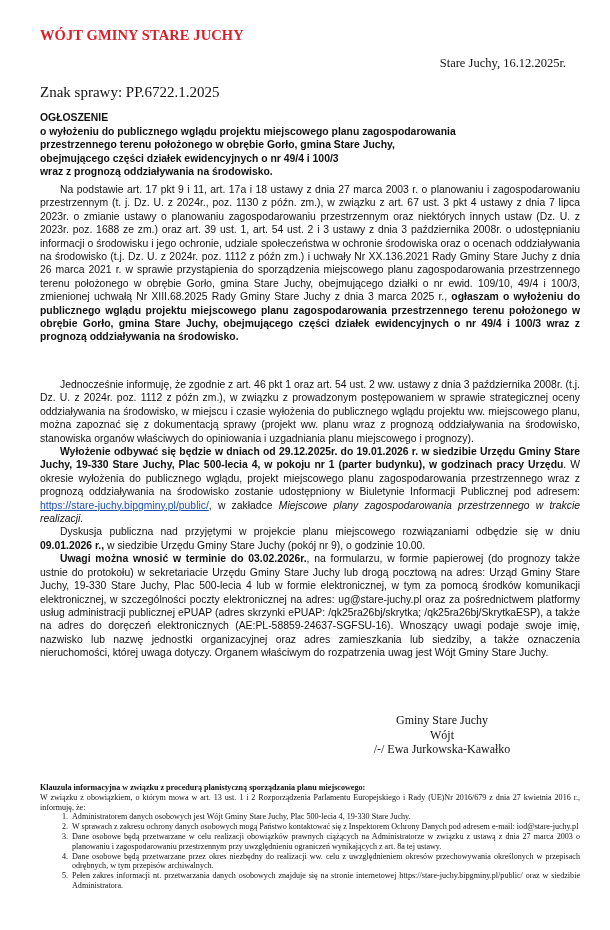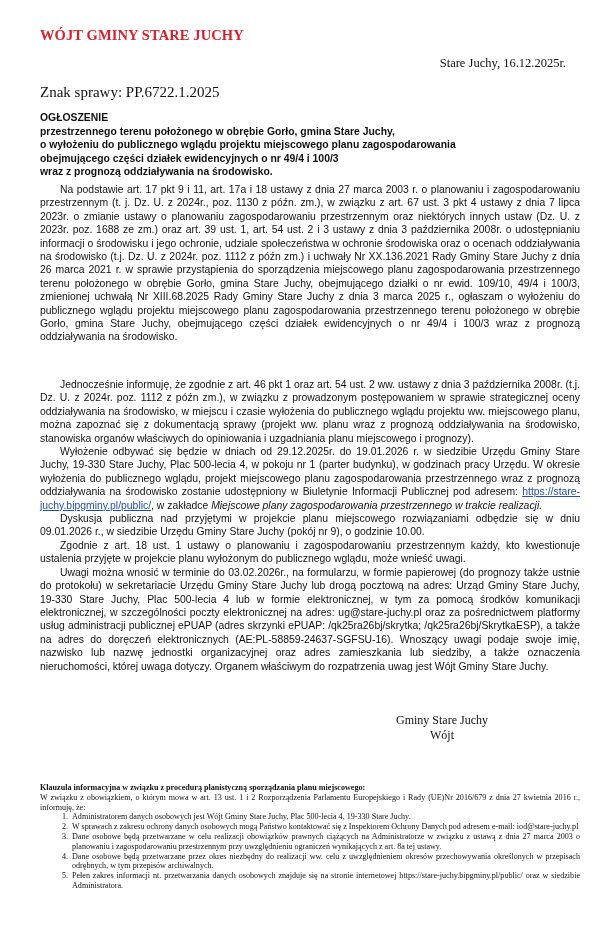--- a/index.html
+++ b/index.html
@@ -6,61 +6,61 @@
   body { width: 610px; height: 930px; overflow: hidden; position: relative; color: #111; }
   .page { position: absolute; left: 0; top: 0; width: 610px; height: 724px; }
   .serif { font-family: "Liberation Serif", "DejaVu Serif", serif; }
   .sans { font-family: "Liberation Sans", "DejaVu Sans", sans-serif; }
   .org { position: absolute; left: 40px; top: 27px; color: #d8202a; font-size: 14.5px; font-weight: bold; letter-spacing: 0.1px; }
   .date { position: absolute; right: 44px; top: 56px; font-size: 12.5px; }
   .ref { position: absolute; left: 40px; top: 84px; font-size: 15px; }
   .title-block { position: absolute; left: 40px; width: 540px; top: 111px; text-align: left; font-size: 10.4px; line-height: 13.6px; font-weight: bold; }
   .body { position: absolute; left: 40px; width: 540px; font-size: 10.4px; line-height: 13.4px; text-align: justify; }
   .body p { margin: 0; text-indent: 20px; }
-  .b { font-weight: normal; }
+  .b { font-weight: bold; }
   .i { font-style: italic; }
   .link { color: #1f4fb4; text-decoration: underline; }
   .sig { position: absolute; left: 352px; width: 180px; top: 713px; text-align: center; font-size: 12px; line-height: 14.5px; }
   .clause { position: absolute; left: 40px; width: 540px; top: 783px; font-size: 8.1px; line-height: 9.8px; text-align: justify; }
   .clause .head { font-weight: bold; }
   .clause ol { margin: 0; padding-left: 10px; }
   .clause li { padding-left: 2px; margin-left: 20px; }
 </style>
 </head>
 <body>
 
 <div class="page">
 
   <div class="org serif">WÓJT GMINY STARE JUCHY</div>
   <div class="date serif">Stare Juchy, 16.12.2025r.</div>
   <div class="ref serif">Znak sprawy: PP.6722.1.2025</div>
 
   <div class="title-block sans">
     <div>OGŁOSZENIE</div>
+    <div>o wyłożeniu do publicznego wglądu projektu miejscowego planu zagospodarowania</div>
     <div>przestrzennego terenu położonego w obrębie Gorło, gmina Stare Juchy,</div>
-    <div>o wyłożeniu do publicznego wglądu projektu miejscowego planu zagospodarowania</div>
     <div>obejmującego części działek ewidencyjnych o nr 49/4 i 100/3</div>
     <div>wraz z prognozą oddziaływania na środowisko.</div>
   </div>
 
   <div class="body sans" style="top:183px;">
     <p><span>Na podstawie art. 17 pkt 9 i 11, art. 17a i 18 ustawy z dnia 27 marca 2003 r. o planowaniu i zagospodarowaniu przestrzennym (t. j. Dz. U. z 2024r., poz. 1130 z późn. zm.), w związku z art. 67 ust. 3 pkt 4 ustawy z dnia 7 lipca 2023r. o zmianie ustawy o planowaniu  zagospodarowaniu przestrzennym oraz niektórych innych ustaw (Dz. U. z 2023r. poz. 1688 ze zm.) oraz art. 39 ust. 1, art. 54 ust. 2 i 3 ustawy z dnia 3 października 2008r. o udostępnianiu informacji o środowisku i jego ochronie, udziale społeczeństwa w ochronie środowiska oraz o ocenach oddziaływania na środowisko (t.j. Dz. U. z 2024r. poz. 1112 z późn zm.) i uchwały Nr XX.136.2021 Rady Gminy Stare Juchy z dnia 26 marca 2021 r. w sprawie przystąpienia do sporządzenia miejscowego planu zagospodarowania przestrzennego terenu położonego w obrębie Gorło, gmina Stare Juchy, obejmującego działki o nr ewid. 109/10, 49/4 i 100/3, zmienionej uchwałą Nr XIII.68.2025 Rady Gminy Stare Juchy z dnia 3 marca 2025 r., </span><span class="b">ogłaszam o wyłożeniu do publicznego wglądu projektu miejscowego planu zagospodarowania przestrzennego terenu położonego w obrębie Gorło, gmina Stare Juchy, obejmującego części działek ewidencyjnych o nr 49/4 i 100/3 wraz z prognozą oddziaływania na środowisko.</span></p>
   </div>
 
   <div class="body sans" style="top:378px;">
     <p>Jednocześnie informuję, że zgodnie z art. 46 pkt 1 oraz art. 54 ust. 2 ww. ustawy z dnia 3 października 2008r. (t.j. Dz. U. z 2024r. poz. 1112 z późn zm.), w związku z prowadzonym postępowaniem w sprawie strategicznej oceny oddziaływania na środowisko, w miejscu i czasie wyłożenia do publicznego wglądu projektu ww. miejscowego planu, można zapoznać się z dokumentacją sprawy (projekt ww. planu wraz z prognozą oddziaływania na środowisko, stanowiska organów właściwych do opiniowania i uzgadniania planu miejscowego i prognozy).</p>
     <p><span class="b">Wyłożenie odbywać się będzie w dniach od 29.12.2025r. do 19.01.2026 r. w siedzibie Urzędu Gminy Stare Juchy,  19-330 Stare Juchy, Plac 500-lecia 4, w pokoju nr 1 (parter budynku), w godzinach pracy Urzędu</span><span>. W okresie wyłożenia do publicznego wglądu, projekt miejscowego planu zagospodarowania przestrzennego wraz z prognozą oddziaływania na środowisko zostanie udostępniony w Biuletynie Informacji Publicznej pod adresem: </span><a class="link" href="#">https://stare-juchy.bipgminy.pl/public/</a><span>, w zakładce </span><span class="i">Miejscowe plany zagospodarowania przestrzennego w trakcie realizacji.</span></p>
     <p><span>Dyskusja publiczna nad przyjętymi w projekcie planu miejscowego rozwiązaniami odbędzie się w dniu </span><span class="b">09.01.2026 r.,</span><span> w siedzibie Urzędu Gminy Stare Juchy (pokój nr 9), o godzinie 10.00.</span></p>
-    <p>Zgodnie z art. 18 ust. 1 ustawy o planowaniu i zagospodarowaniu przestrzennym każdy, kto kwestionuje ustalenia przyjęte w projekcie planu wyłożonym do publicznego wglądu, może wnieść uwagi.</p>
     <p><span class="b">Uwagi można wnosić w terminie do 03.02.2026r.</span><span>, na formularzu, w formie papierowej (do prognozy także ustnie do protokołu) w sekretariacie Urzędu Gminy Stare Juchy lub drogą pocztową na adres: Urząd Gminy Stare Juchy,  19-330 Stare Juchy, Plac 500-lecia 4 lub w formie elektronicznej, w tym za pomocą środków komunikacji elektronicznej, w szczególności poczty elektronicznej na adres: ug@stare-juchy.pl oraz za pośrednictwem platformy usług administracji publicznej ePUAP (adres skrzynki ePUAP: /qk25ra26bj/skrytka; /qk25ra26bj/SkrytkaESP), a także na adres do doręczeń elektronicznych (AE:PL-58859-24637-SGFSU-16). Wnoszący uwagi podaje swoje imię, nazwisko lub nazwę jednostki organizacyjnej oraz adres zamieszkania lub siedziby, a także oznaczenia nieruchomości, której uwaga dotyczy. Organem właściwym do rozpatrzenia uwag jest Wójt Gminy Stare Juchy.</span></p>
   </div>
 
   <div class="sig serif">
     <div>Gminy Stare Juchy</div>
     <div>Wójt</div>
+    <div>/-/ Ewa Jurkowska-Kawałko</div>
   </div>
 
   <div class="clause serif">
     <div class="head">Klauzula informacyjna w związku z procedurą planistyczną sporządzania planu miejscowego:</div>
     <div>W związku z obowiązkiem, o którym mowa w art. 13 ust. 1 i 2 Rozporządzenia Parlamentu Europejskiego i Rady (UE)Nr 2016/679 z dnia 27 kwietnia 2016 r., informuję, że:</div>
     <ol>
       <li>Administratorem danych osobowych jest Wójt Gminy Stare Juchy, Plac 500-lecia 4, 19-330 Stare Juchy.</li>
       <li>W sprawach z zakresu ochrony danych osobowych mogą Państwo kontaktować się z Inspektorem Ochrony Danych pod  adresem e-mail: iod@stare-juchy.pl</li>
       <li>Dane osobowe będą przetwarzane w celu realizacji obowiązków prawnych ciążących na Administratorze w związku z ustawą z dnia 27 marca 2003 o planowaniu i zagospodarowaniu przestrzennym przy uwzględnieniu ograniczeń wynikających z art. 8a tej ustawy.</li>
       <li>Dane osobowe będą przetwarzane przez okres niezbędny do realizacji ww. celu z uwzględnieniem okresów przechowywania określonych w przepisach odrębnych, w tym przepisów archiwalnych.</li>

